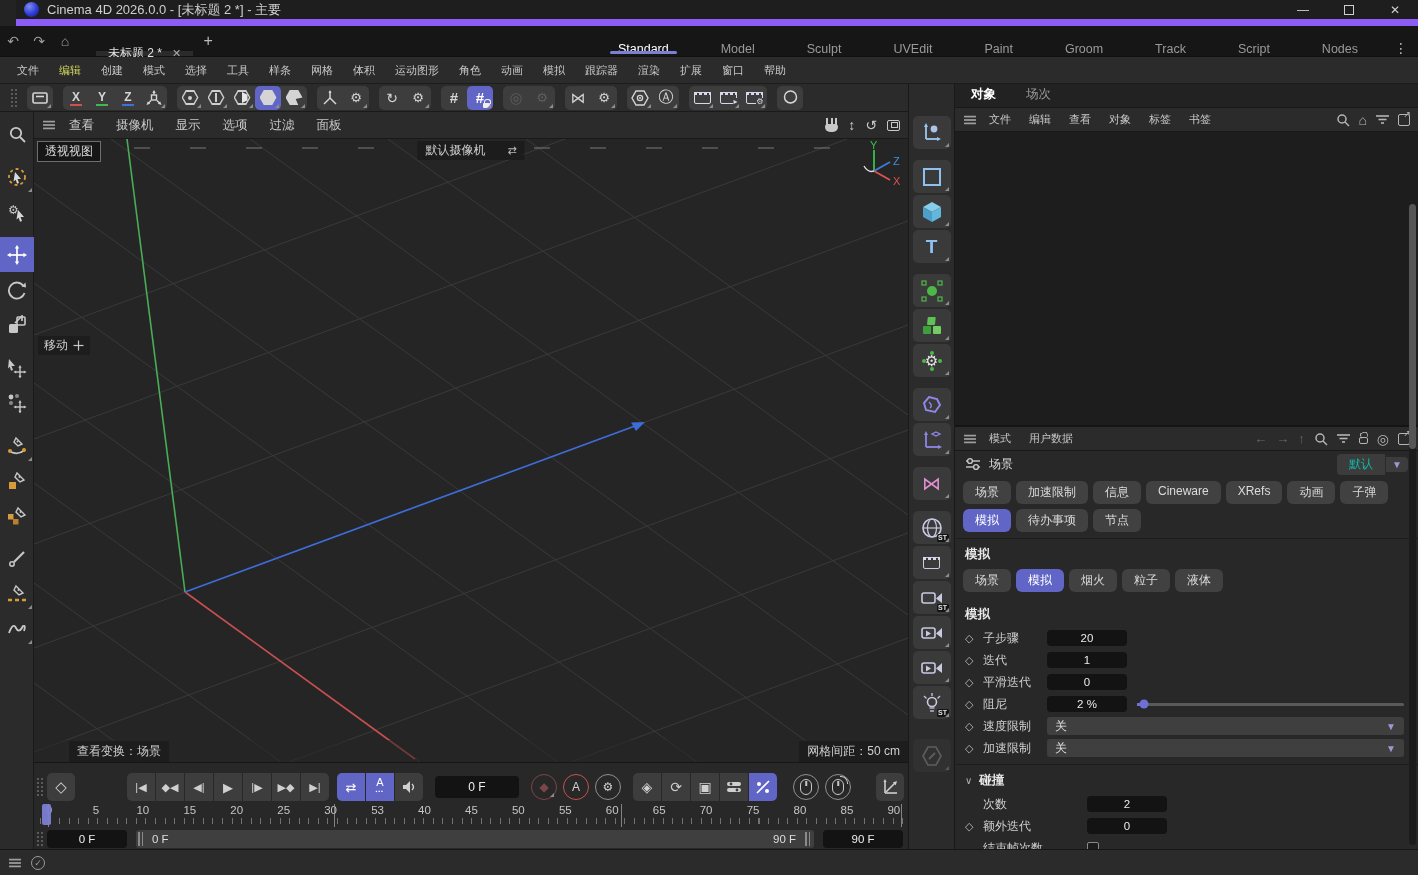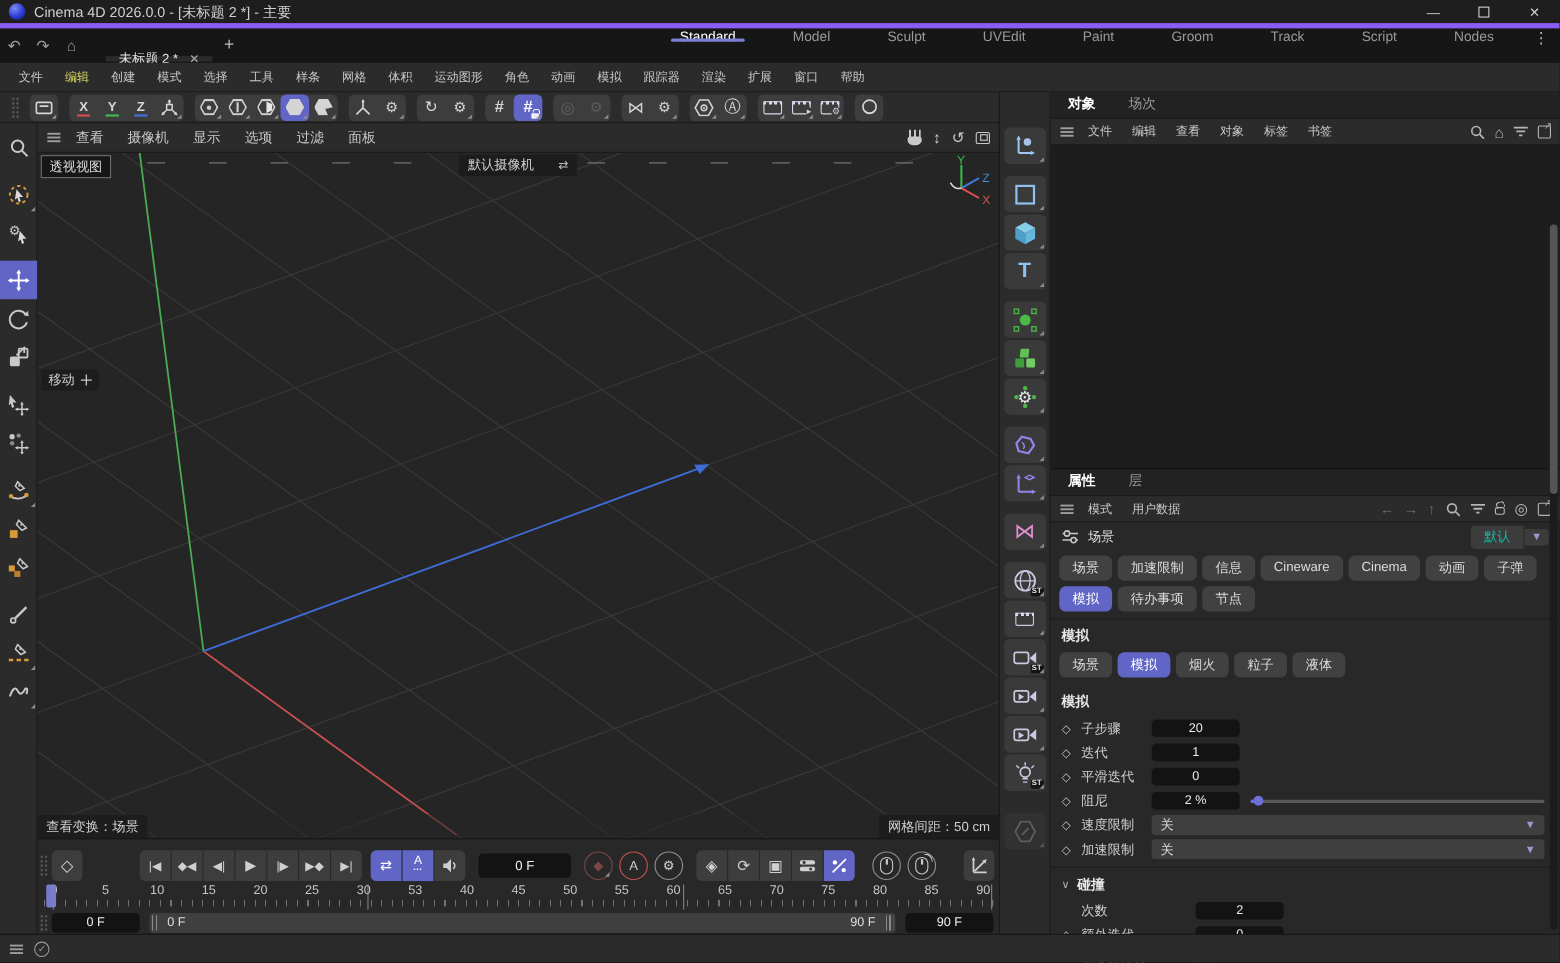--- a/index.html
+++ b/index.html
@@ -1,34 +1,34 @@
 <!DOCTYPE html>
 <html><head>
 <meta charset="utf-8">
 <style>
   * { margin:0; padding:0; box-sizing:border-box; }
   html,body { background:#0e0e0e; }
   body { font-family:"Liberation Sans","DejaVu Sans",sans-serif; }
   .app { position:relative; width:1418px; height:875px; background:#232323; overflow:hidden; color:#c8c8c8; font-size:12px; }
 
   
-  .titlebar { position:absolute; left:0; top:0; right:0; height:26px; background:#1e1e1e; display:flex; align-items:center; padding-left:8px; border-bottom:5px solid #8b5cf6;}
+  .titlebar { position:absolute; left:16px; top:0; right:0; height:26px; background:#1e1e1e; display:flex; align-items:center; padding-left:8px; border-bottom:7px solid #8b5cf6;}
   .logo { width:15px; height:15px; border-radius:50%; background:radial-gradient(circle at 35% 30%, #7f8bf0, #2b3bd6 55%, #131a6e); margin-right:8px; }
   .title-text { color:#cfcfcf; font-size:13px; }
   .win-controls { margin-left:auto; display:flex; height:100%; }
   .win-btn { width:46px; display:flex; align-items:center; justify-content:center; color:#cfcfcf; font-size:12px; }
   .maxbox { width:10px; height:10px; border:1px solid #cfcfcf; }
 
   
   .tabrow { position:absolute; left:0; top:26px; right:0; height:31px; background:#161616; display:flex; align-items:stretch; border-bottom:1px solid #101010; }
   .nav-ic { width:26px; display:flex; align-items:center; justify-content:center; color:#9f9f9f; font-size:14px; }
   .doc-tab { margin-left:18px; background:#2b2b2b; display:flex; align-items:center; gap:10px; padding:0 12px; color:#e3e3e3;margin-top:25px; }
   .doc-tab .close { color:#aaa; font-size:11px; }
   .add-tab { width:30px; display:flex; align-items:center; justify-content:center; color:#bbb; font-size:16px; }
-  .layout-tabs { margin-left:auto; display:flex; align-items:flex-start; }
+  .layout-tabs { margin-left:auto; display:flex; align-items:flex-end; }
   .layout-tab { position:relative; display:flex; align-items:center; padding:0 26px; color:#9a9a9a; font-size:12.5px; }
   .layout-tab.active { color:#fff; }
   .layout-tab.active::after { content:''; position:absolute; left:18px; right:18px; bottom:2px; height:3px; background:#7b80d6; border-radius:2px; }
   .kebab { width:34px; display:flex; align-items:center; justify-content:center; color:#bbb; font-size:14px; letter-spacing:0; }
 
   
   .menubar { position:absolute; left:0; top:57px; right:0; height:27px; background:#2b2b2b; display:flex; align-items:center; padding-left:8px; gap:2px; border-bottom:1px solid #1c1c1c;}
   .menu-item { padding:3px 9px; color:#c8c8c8; font-size:11px; }
   .menu-item.hl { color:#d2d45f; }
 
@@ -65,21 +65,21 @@
   .viewport { position:absolute; left:34px; top:112px; width:874px; height:650px; background:#252525; }
   .vp-menu { height:27px; background:#2b2b2b; display:flex; align-items:center; gap:4px; padding:0 8px; border-bottom:1px solid #191919; }
   .vp-menu .menu-item { font-size:12.5px; }
   .vp-right { margin-left:auto; display:flex; align-items:center; gap:10px; color:#c8c8c8; }
   .vp-canvas { position:relative; height:623px; background:#252525; overflow:hidden; }
   .vp-label { position:absolute; left:3px; top:2px; background:#161616; border:1px solid #6e6e6e; padding:1px 7px; color:#d9d9d9; font-size:12px; }
   .cam-label { position:absolute; left:50%; transform:translateX(-50%); top:2px; background:#1a1a1acc; padding:1px 8px; color:#cfcfcf; font-size:12px; display:flex; gap:22px; align-items:center;}
   .move-hint { position:absolute; left:4px; top:197px; background:#1b1b1bcc; padding:1px 6px; color:#cfcfcf; display:flex; align-items:center; gap:5px; font-size:12px;}
   .gizmo { position:absolute; right:6px; top:2px; }
   .vp-footer { position:absolute; left:0; right:0; bottom:0; height:22px; display:flex; justify-content:space-between; align-items:center; background:#26262688; }
-  .vp-footer span { background:#1c1c1ccc; padding:2px 8px; font-size:12px; color:#cfcfcf; }
+  .vp-footer span { background:#1c1c1ccc; padding:2px 8px; font-size:12px; color:#cfcfcf;margin-left:35px; }
 
   
   .righttools { position:absolute; left:908px; top:84px; width:47px; bottom:26px; background:#2b2b2b; border-left:1px solid #191919; border-right:1px solid #191919; display:flex; flex-direction:column; align-items:center; padding-top:32px; gap:2px; }
   .rtbtn { position:relative; width:38px; height:33px; background:#3a3a3a; border-radius:5px; display:flex; align-items:center; justify-content:center; }
   .rt-gap { height:7px; }
   .badge { position:absolute; right:2px; bottom:2px; font-size:7px; background:#141414; color:#e0e0e0; padding:0 1.5px; border-radius:1.5px; line-height:8px; font-weight:bold;}
 
   
   .rightpanel { position:absolute; left:955px; top:84px; right:0; bottom:26px; background:#282828; }
   .pan-tabs { height:24px; display:flex; align-items:flex-end; gap:26px; padding:0 14px; background:#222222; border-bottom:1px solid #191919;}
@@ -727,24 +727,20 @@
             <line x1="0" y1="2" x2="13" y2="2" stroke="#b5b5b5" stroke-width="1.6"></line>
             <line x1="2.5" y1="5.5" x2="10.5" y2="5.5" stroke="#b5b5b5" stroke-width="1.6"></line>
             <line x1="5" y1="9" x2="8" y2="9" stroke="#b5b5b5" stroke-width="1.6"></line>
           </svg>
         <span class="popout"></span>
       </span>
     </div>
     <div class="om-tree"></div>
     <div class="splitter"></div>
 
-    <div class="pan-tabs">
-      <span class="pan-tab active">属性</span>
-      <span class="pan-tab">层</span>
-    </div>
     <div class="pan-menu">
       <span class="ham small"></span>
       <span class="menu-item">模式</span>
       <span class="menu-item">用户数据</span>
       <span class="pan-icons">
         <span class="dim">←</span>
         <span class="dim">→</span>
         <span class="dim">↑</span>
         <svg width="14" height="14">
             <circle cx="6" cy="6" r="4" fill="none" stroke="#b5b5b5" stroke-width="1.5"></circle>
@@ -773,21 +769,21 @@
         <span class="val">默认</span>
         <span class="dd">▼</span>
       </span>
     </div>
 
     <div class="chips">
       <span class="chip">场景</span>
       <span class="chip">加速限制</span>
       <span class="chip">信息</span>
       <span class="chip">Cineware</span>
-      <span class="chip">Cinema</span>
+      <span class="chip">XRefs</span>
       <span class="chip">动画</span>
       <span class="chip">子弹</span>
       <span class="chip active">模拟</span>
       <span class="chip">待办事项</span>
       <span class="chip">节点</span>
     </div>
 
     <div class="sec-title">模拟</div>
     <div class="mode-chips">
       <span class="chip">场景</span>

